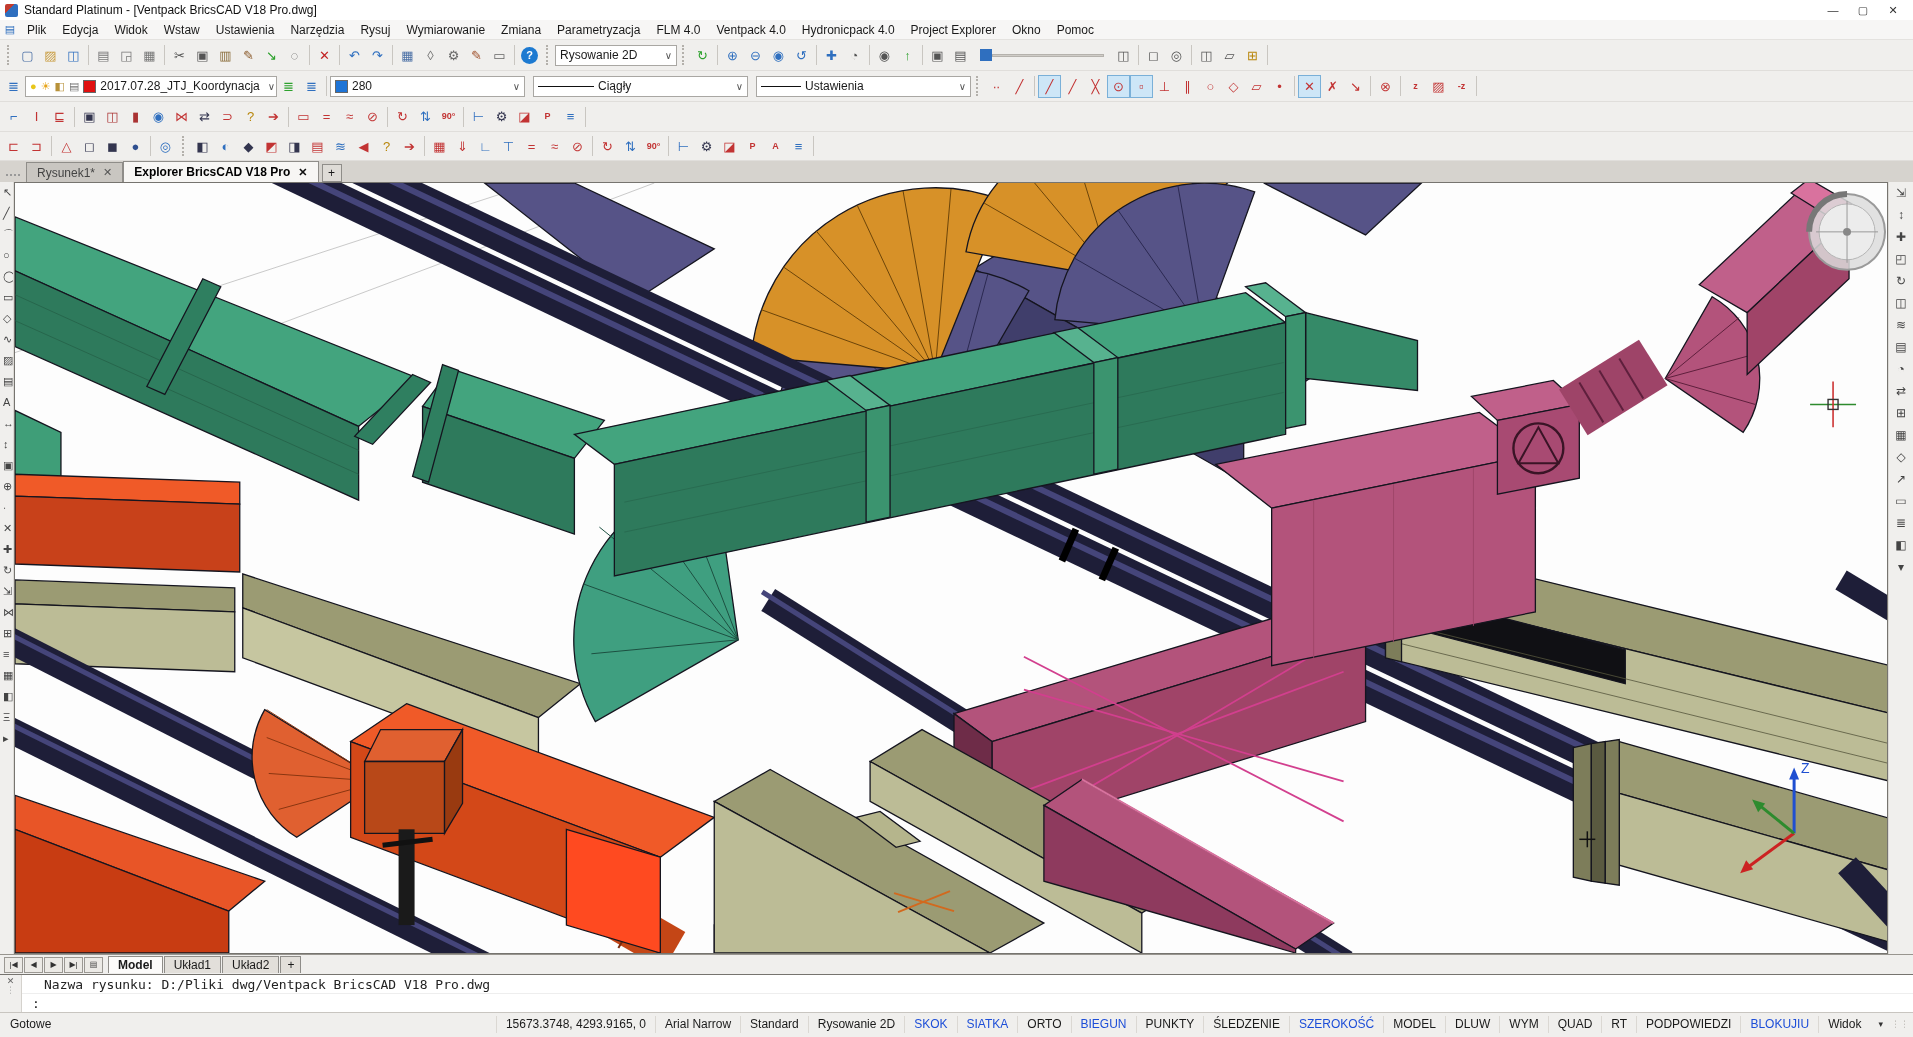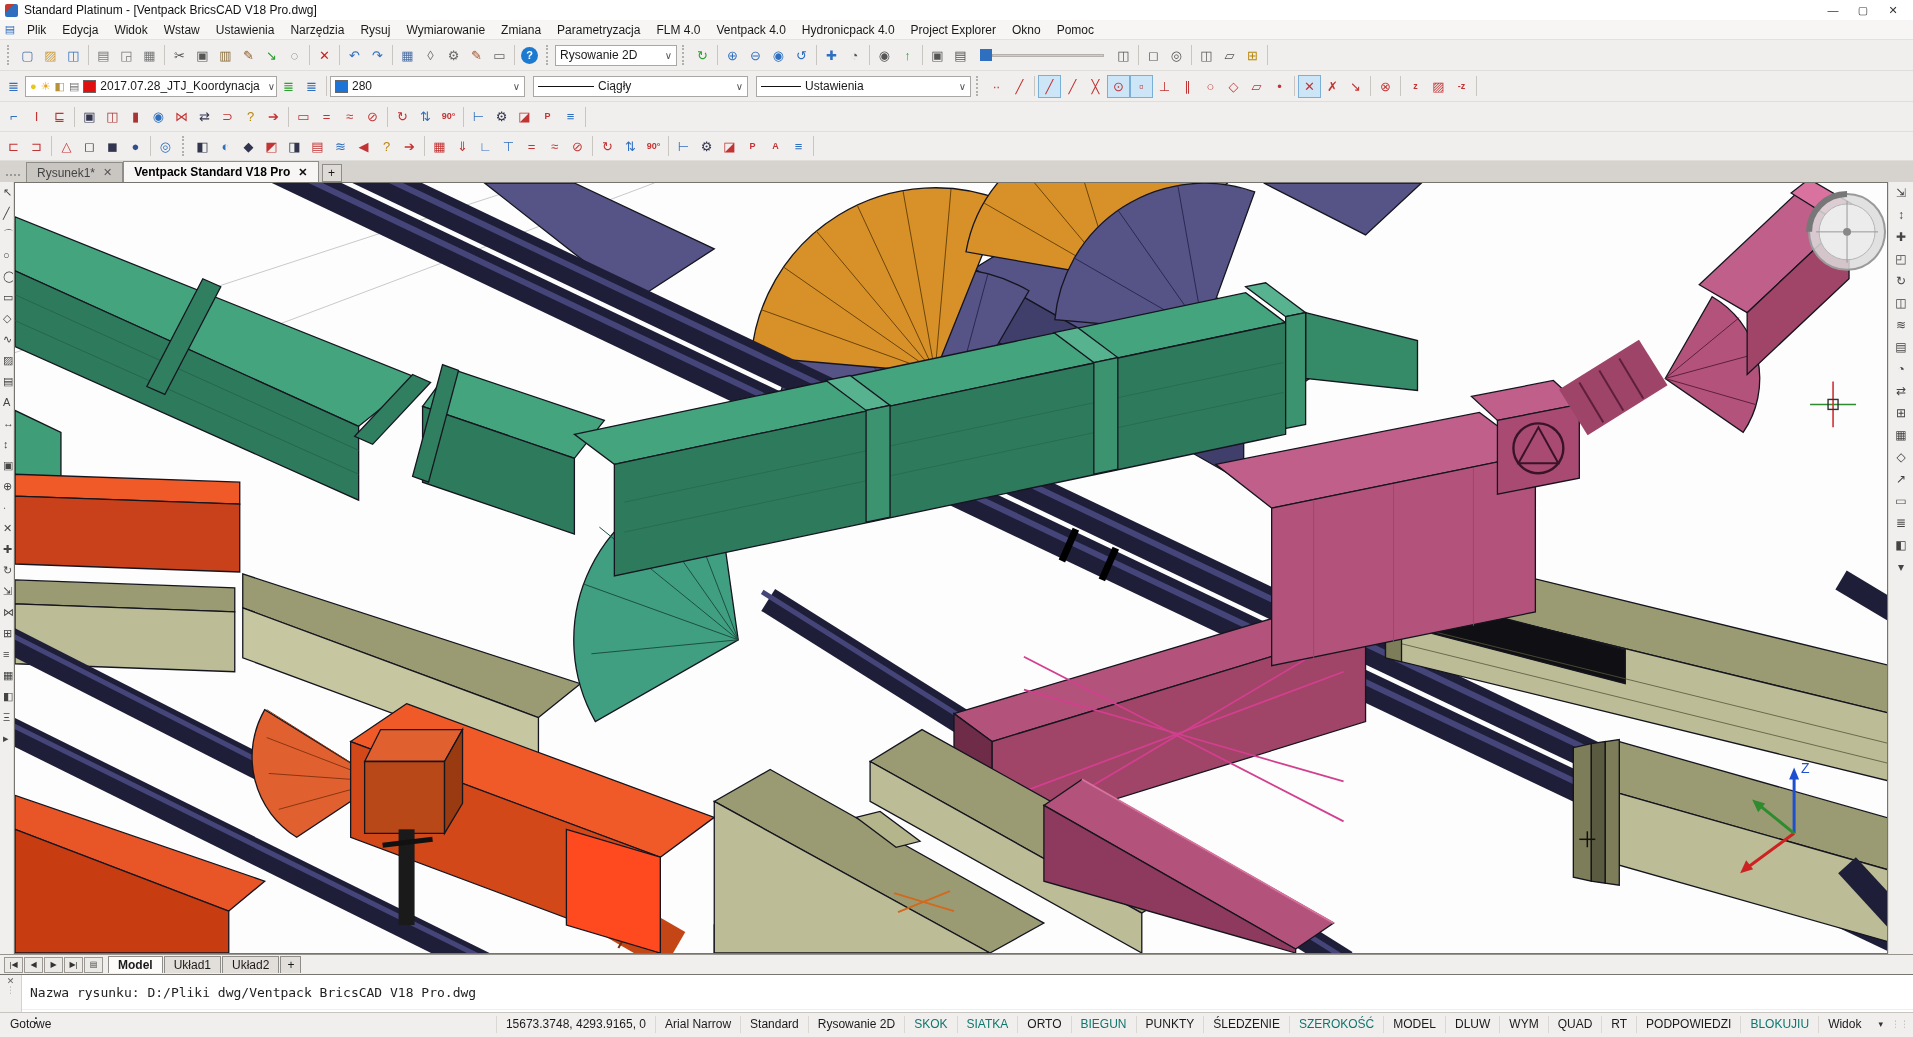--- a/index.html
+++ b/index.html
@@ -43,27 +43,27 @@
   .pg{stroke:#15151f;stroke-width:1.3}
   .sheetbar{height:20px;display:flex;align-items:center;background:#f0efed;border-top:1px solid #98958f;padding-left:4px;gap:1px}
   .navbtn{width:19px;height:16px;border:1px solid #9b9893;background:#eceae6;font-size:8px;display:flex;align-items:center;justify-content:center;color:#333;flex:none}
   .sheettab{height:17px;display:flex;align-items:center;padding:0 9px;border:1px solid #8f8d89;border-bottom:none;background:#e2dfda;font-size:12px;flex:none}
   .sheettab.active{background:#fcfbfa;font-weight:bold}
   .cmdwin{height:38px;background:#fff;border-top:1px solid #76746f;display:flex}
   .cmdgutter{width:22px;background:#f0efed;border-right:1px solid #d5d2cd;display:flex;flex-direction:column;align-items:center;padding-top:1px;gap:2px}
   .cmdgutter .x{font-size:9px;color:#666}
   .cmdgutter .dots{color:#aaa;font-size:9px;line-height:.6}
   .cmdbody{flex:1;font-family:"DejaVu Sans Mono",monospace;font-size:13px;color:#222}
-  .cmdline1{height:35px;display:flex;align-items:center;padding-left:8px;border-bottom:1px solid #eee}
+  .cmdline1{height:19px;display:flex;align-items:center;padding-left:22px;border-bottom:1px solid #eee}
   .cmdline2{height:18px;display:flex;align-items:center;padding-left:10px}
   .statusbar{height:23px;display:flex;align-items:center;background:#f0efed;border-top:1px solid #c8c5c0;font-size:12px;white-space:nowrap}
   .st-ready{padding:0 10px}
   .st-spacer{flex:1}
   .st-item{padding:0 9px;border-left:1px solid #dbd8d3;height:17px;display:flex;align-items:center}
-  .st-item.off{color:#0f766e}
+  .st-item.off{color:#1d4ed8}
   .st-caret{padding:0 8px;color:#333;font-size:9px}
   .st-grip{color:#b5b2ad;font-size:9px;padding-right:4px}
 </style>
 </head>
 <body>
 
 <div class="titlebar">
   <span class="app-icon"></span>
   <span class="title-text">Standard Platinum - [Ventpack BricsCAD V18 Pro.dwg]</span>
   <span class="winbtns">
@@ -129,21 +129,21 @@
   <span class="grp"><span class="tbi" style="color: rgb(194, 51, 51);">⊏</span><span class="tbi" style="color: rgb(194, 51, 51);">⊐</span><span class="tbsep"></span><span class="tbi" style="color: rgb(194, 51, 51);">△</span><span class="tbi" style="color: rgb(51, 53, 79);">◻</span><span class="tbi" style="color: rgb(51, 53, 79);">◼</span><span class="tbi" style="color: rgb(47, 79, 143);">●</span><span class="tbsep"></span><span class="tbi" style="color: rgb(47, 111, 191);">◎</span><span class="tbgrip"></span><span class="tbi" style="color: rgb(51, 53, 79);">◧</span><span class="tbi" style="color: rgb(47, 111, 191);">◐</span><span class="tbi" style="color: rgb(51, 53, 79);">◆</span><span class="tbi" style="color: rgb(194, 51, 51);">◩</span><span class="tbi" style="color: rgb(51, 53, 79);">◨</span><span class="tbi" style="color: rgb(194, 51, 51);">▤</span><span class="tbi" style="color: rgb(47, 111, 191);">≋</span><span class="tbi" style="color: rgb(194, 51, 51);">◀</span><span class="tbi" style="color: rgb(184, 134, 11);">?</span><span class="tbi" style="color: rgb(194, 51, 51);">➔</span><span class="tbsep"></span><span class="tbi" style="color: rgb(194, 51, 51);">▦</span><span class="tbi" style="color: rgb(194, 51, 51);">⇓</span><span class="tbi" style="color: rgb(47, 111, 191);">∟</span><span class="tbi" style="color: rgb(47, 111, 191);">⊤</span><span class="tbi" style="color: rgb(194, 51, 51);">=</span><span class="tbi" style="color: rgb(194, 51, 51);">≈</span><span class="tbi" style="color: rgb(194, 51, 51);">⊘</span><span class="tbsep"></span><span class="tbi" style="color: rgb(194, 51, 51);">↻</span><span class="tbi" style="color: rgb(47, 111, 191);">⇅</span><span class="tbi small" style="color: rgb(194, 51, 51);">90°</span><span class="tbsep"></span><span class="tbi" style="color: rgb(47, 111, 191);">⊢</span><span class="tbi" style="color: rgb(51, 53, 79);">⚙</span><span class="tbi" style="color: rgb(194, 51, 51);">◪</span><span class="tbi small" style="color: rgb(194, 51, 51);">P</span><span class="tbi small" style="color: rgb(194, 51, 51);">A</span><span class="tbi" style="color: rgb(47, 111, 191);">≡</span><span class="tbsep"></span></span>
 </div>
 
 <div class="doctabs" style="position:relative">
   <span class="dt-grip"></span>
   <div class="doctab">
     <span>Rysunek1*</span>
     <span class="x">✕</span>
   </div>
   <div class="doctab active">
-    <span>Ventpack Standard V18 Pro</span>
+    <span>Explorer BricsCAD V18 Pro</span>
     <span class="x">✕</span>
   </div>
   <div class="addtab">+</div>
 </div>
 
 <div class="main">
   <div class="lstrip">
     <span class="grp"><span class="tbi">↖</span><span class="tbi">╱</span><span class="tbi">⌒</span><span class="tbi">○</span><span class="tbi">◯</span><span class="tbi">▭</span><span class="tbi">◇</span><span class="tbi">∿</span><span class="tbi">▨</span><span class="tbi">▤</span><span class="tbi">A</span><span class="tbi">↔</span><span class="tbi">↕</span><span class="tbi">▣</span><span class="tbi">⊕</span><span class="tbi">∙</span><span class="tbi">✕</span><span class="tbi">✚</span><span class="tbi">↻</span><span class="tbi">⇲</span><span class="tbi">⋈</span><span class="tbi">⊞</span><span class="tbi">≡</span><span class="tbi">▦</span><span class="tbi">◧</span><span class="tbi">Ξ</span><span class="tbi">▸</span></span>
   </div>
 

